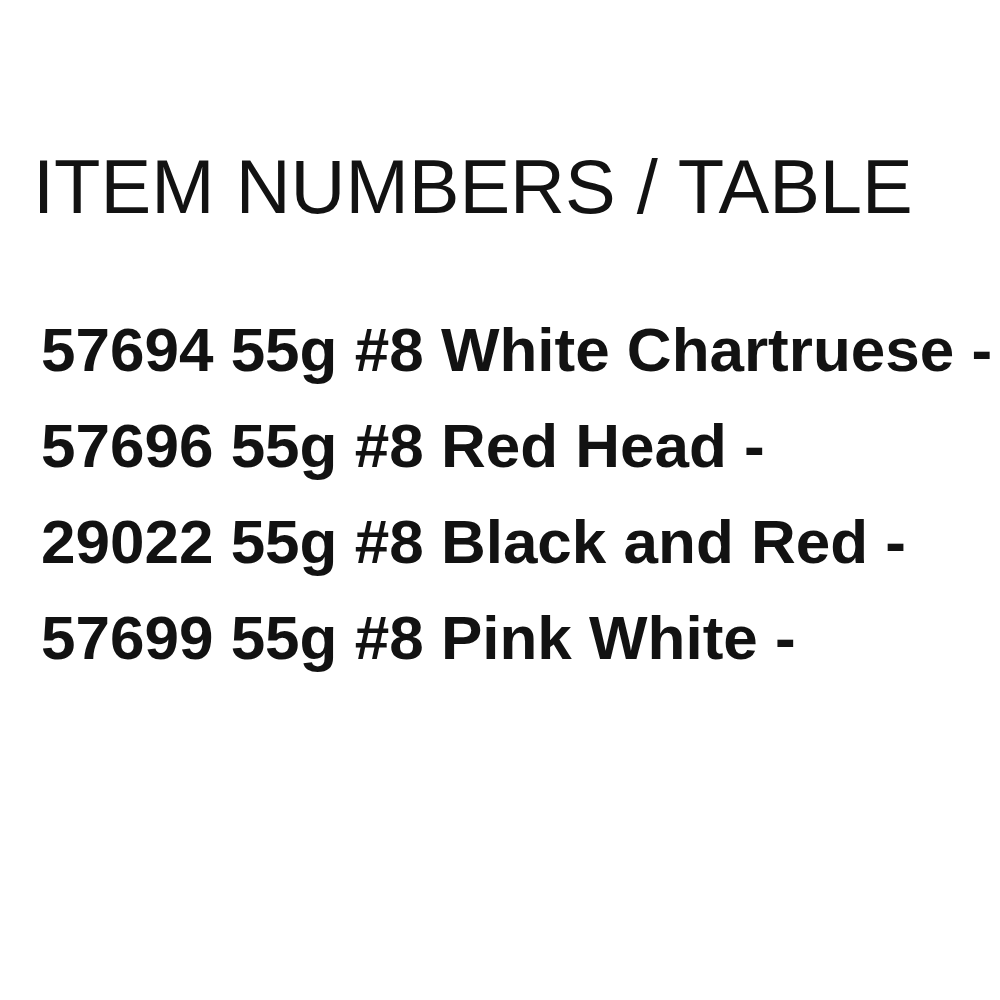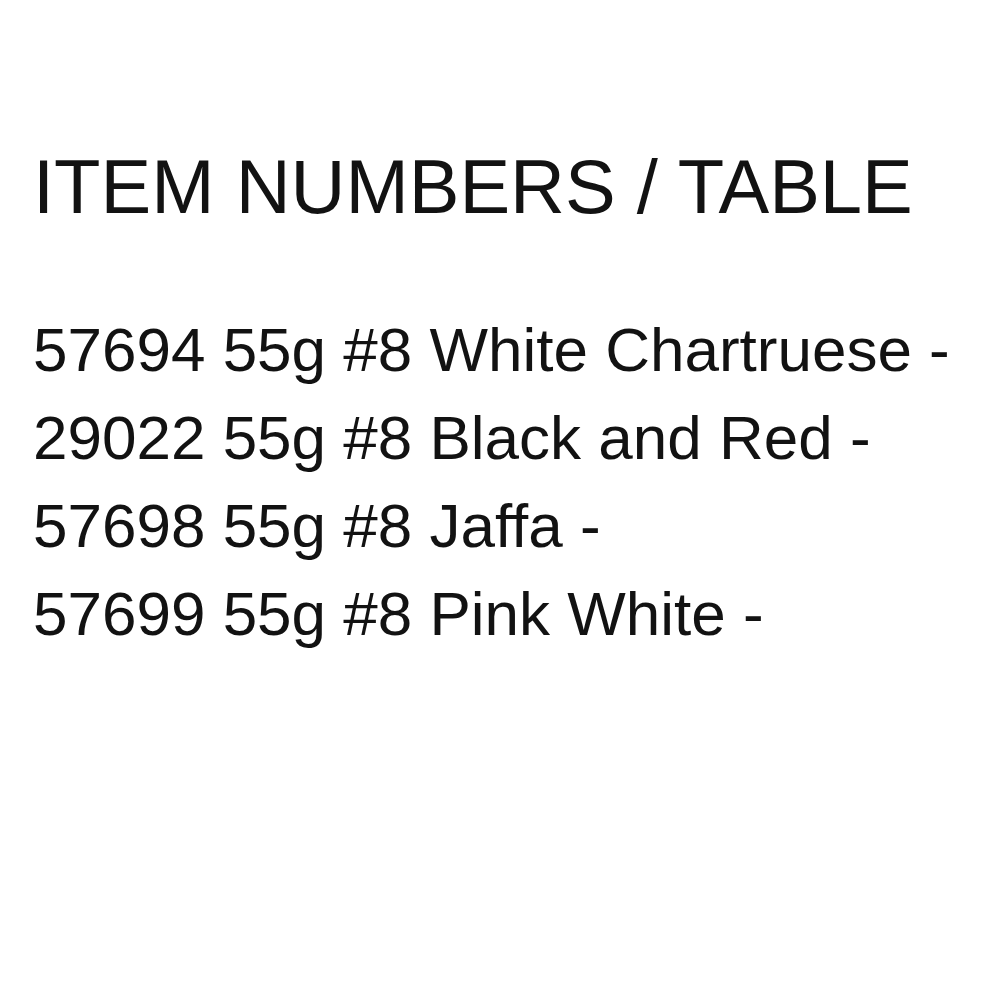--- a/index.html
+++ b/index.html
@@ -30,36 +30,36 @@
     line-height: 76px;
     font-weight: 400;
     color: #121212;
     letter-spacing: 0px;
     white-space: nowrap;
   }
   .item-list {
     margin-top: 81px;
   }
   .item-line {
-    margin: 0;
+    margin: 8px;
     padding: 0;
     font-size: 62px;
     line-height: 88px;
-    font-weight: 400;
+    font-weight: 700;
     color: #121212;
     white-space: nowrap;
   }
 </style>
 </head>
 <body>
 
 <div class="page">
   <div class="content">
     <h1 class="page-title">ITEM NUMBERS / TABLE</h1>
 
     <div class="item-list">
       <p class="item-line">57694 55g #8 White Chartruese -</p>
+      <p class="item-line">57696 55g #8 Red Head -</p>
       <p class="item-line">29022 55g #8 Black and Red -</p>
-      <p class="item-line">57698 55g #8 Jaffa -</p>
       <p class="item-line">57699 55g #8 Pink White -</p>
     </div>
   </div>
 </div>
 
 </body></html>

